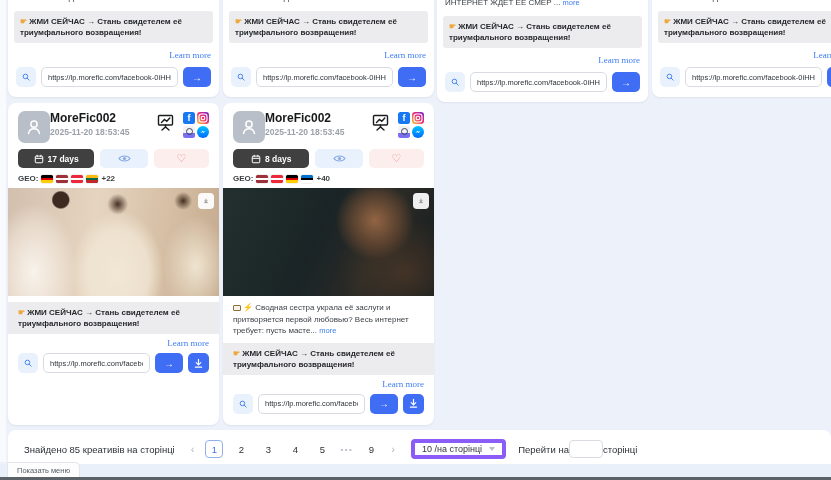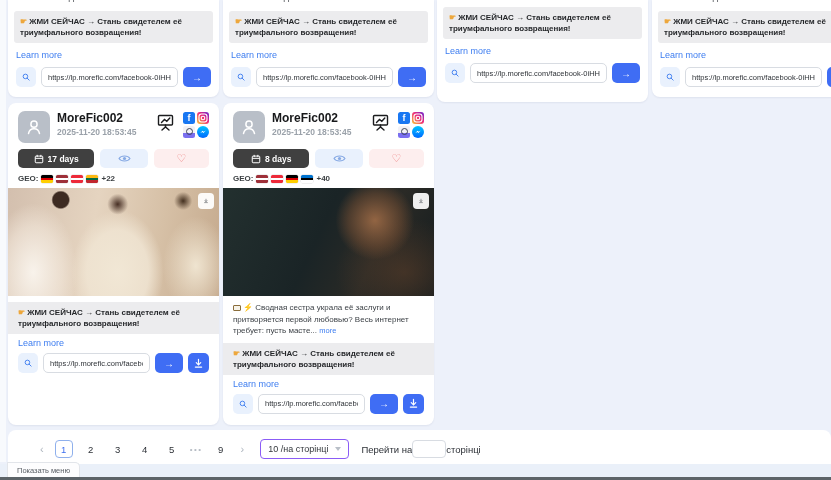--- a/index.html
+++ b/index.html
@@ -9,36 +9,36 @@
     box-shadow:0 1px 2px rgba(30,40,90,.07);}
   
   .top-card{top:0;border-radius:0 0 8px 8px;display:flex;flex-direction:column;padding:0 8px 8px;}
   .sliver{height:4px;overflow:hidden;font-size:8px;color:#3a3f44;white-space:nowrap;}
   .sliver .inner{display:block;margin-top:-7px;}
   .sliver.tall{height:9px;}
   .sliver.tall .inner{margin-top:-2px;}
   .cta-bar{margin:7px -2px 0;background:#ececee;border-radius:3px;padding:5px 6px;
     font-size:8px;font-weight:bold;color:#26282b;line-height:11px;}
   .cta-icon{color:#eda73c;margin-right:2px;}
-  .learn{margin-top:7px;text-align:left;color:#3d7df0;font-size:9px;cursor:pointer;}
+  .learn{margin-top:7px;text-align:right;color:#3d7df0;font-size:9px;cursor:pointer;font-family:Liberation Serif, serif;}
   .url-row{display:flex;gap:5px;margin-top:7px;align-items:center;}
   .icon-btn-search{width:20px;height:20px;background:#e9f1fd;border:none;border-radius:5px;
     display:flex;align-items:center;justify-content:center;flex:none;cursor:pointer;}
   .url-input{flex:1;min-width:0;height:20px;border:1px solid #d8dce2;border-radius:5px;
     padding:0 6px;font-size:7.5px;color:#2f3338;font-family:"Liberation Sans",sans-serif;}
   .btn-go{width:28px;height:20px;background:#3f6df4;color:#fff;border:none;border-radius:5px;
     font-size:10px;flex:none;display:flex;align-items:center;justify-content:center;cursor:pointer;}
   .btn-dl{width:21px;height:20px;background:#3f6df4;border:none;border-radius:5px;flex:none;
     display:flex;align-items:center;justify-content:center;cursor:pointer;}
   
   .creative-card{top:103px;height:322px;padding:8px 10px;display:flex;flex-direction:column;overflow:hidden;}
   .head{position:relative;display:flex;align-items:flex-start;height:32px;flex:none;}
   .avatar{width:32px;height:32px;border-radius:7px;background:#b9bfc8;flex:none;
     display:flex;align-items:center;justify-content:center;}
-  .id-block{margin-left:7px;}
+  .id-block{}
   .name{font-size:12px;font-weight:bold;color:#17181a;}
   .ts{font-size:8.5px;color:#9aa1a9;margin-top:2px;font-weight:bold;}
   .board-icon{position:absolute;right:34px;top:2px;}
   .socials{position:absolute;right:0;top:1px;display:grid;grid-template-columns:12px 12px;grid-gap:2px;}
   .soc{width:12px;height:12px;border-radius:3px;display:flex;align-items:center;justify-content:center;overflow:hidden;}
   .soc-fb{background:#1877f2;color:#fff;font-size:9px;font-weight:bold;border-radius:2.5px;}
   .soc-ig{background:linear-gradient(45deg,#f9ce34,#ee2a7b 55%,#6228d7);}
   .soc-badge{background:linear-gradient(#f2f1f5 62%,#7a6ff0 62%);position:relative;border-radius:2.5px;}
   .soc-badge::after{content:"";position:absolute;left:3px;top:1.5px;width:5px;height:5px;
     border:1.4px solid #3e4557;border-radius:50%;}
@@ -85,21 +85,21 @@
   .creative-card .learn{margin-top:4px;}
   .creative-card .url-row{margin-top:5px;}
   
   .pagebar{position:absolute;left:8px;right:0;top:430px;height:38px;background:#fff;
     border-radius:8px 8px 0 0;display:flex;align-items:center;padding:0 16px;font-size:9.5px;color:#2c3036;}
   .pager{display:flex;align-items:center;gap:9px;margin-left:14px;}
   .pg{min-width:18px;height:18px;display:flex;align-items:center;justify-content:center;cursor:pointer;}
   .pg.active{border:1px solid #8fb0ec;border-radius:4px;color:#3d6ff0;}
   .pg-arrow{color:#aeb6bf;font-size:11px;cursor:pointer;padding:0 2px;}
   .dots{color:#b6bcc4;font-size:8px;letter-spacing:1.5px;}
-  .select-box{height:20px;border:1px solid #8b5cf6;border-radius:4px;display:flex;align-items:center;
+  .select-box{height:20px;border:4px solid #8b5cf6;border-radius:4px;display:flex;align-items:center;
     gap:7px;padding:0 7px;font-size:9px;color:#33373c;margin-left:14px;cursor:pointer;}
   .chev{width:0;height:0;border-left:3.5px solid transparent;border-right:3.5px solid transparent;
     border-top:4.5px solid #b9bfc7;}
   .goto-wrap{display:flex;align-items:center;margin-left:12px;}
   .goto-input{width:34px;height:18px;border:1px solid #d8dce2;border-radius:4px;}
   
   .left-strip{position:absolute;left:0;top:0;width:6px;height:462px;background:#f8fafd;}
   .foot-strip{position:absolute;left:0;right:0;bottom:3px;height:13px;background:#eaf0f9;}
   .menu-tab{position:absolute;left:7px;bottom:3px;height:15px;background:#fdfdfe;border:1px solid #e2e5ea;
     border-bottom:none;border-radius:0 5px 0 0;font-size:7.5px;color:#5b6066;padding:0 9px;
@@ -145,20 +145,23 @@
         </svg>
       </button>
     <input class="url-input" value="https://lp.morefic.com/facebook-0iHH0v023" style="">
     <button class="btn-go">
         <span>→</span>
       </button>
   </div>
 </div>
 
 <div class="card top-card" style="left:437px;height:102px;">
+  <div class="sliver tall">
+      <span class="inner"><span>ИНТЕРНЕТ ЖДЁТ ЕЁ СМЕР ...</span> <span class="more-link">more</span></span>
+    </div>
   <div class="cta-bar"><span class="cta-icon">☛</span><span>ЖМИ СЕЙЧАС → Стань свидетелем её триумфального возвращения!</span></div>
   <div class="learn">Learn more</div>
   <div class="url-row">
     <button class="icon-btn-search">
         <svg width="12" height="12" viewBox="0 0 14 14">
           <circle cx="6" cy="6" r="4" fill="none" stroke="#3d7df0" stroke-width="1.6"></circle>
           <line x1="9" y1="9" x2="12.5" y2="12.5" stroke="#3d7df0" stroke-width="1.6" stroke-linecap="round"></line>
         </svg>
       </button>
     <input class="url-input" value="https://lp.morefic.com/facebook-0iHH0v023" style="">
@@ -369,20 +372,21 @@
         <svg width="10" height="11" viewBox="0 0 10 11" fill="none" stroke="#fff" stroke-width="1.3" stroke-linecap="round">
           <path d="M5 1v5.5"></path>
           <path d="M2.5 4.5L5 7l2.5-2.5"></path>
           <path d="M1.5 9.5h7"></path>
         </svg>
       </button>
   </div>
 </div>
 
 <div class="pagebar">
+  <span>Знайдено 85 креативів на сторінці</span>
   <span class="pager">
     <span class="pg-arrow">‹</span>
     <span class="pg active">1</span>
     <span class="pg">2</span>
     <span class="pg">3</span>
     <span class="pg">4</span>
     <span class="pg">5</span>
     <span class="dots">•••</span>
     <span class="pg">9</span>
     <span class="pg-arrow">›</span>

